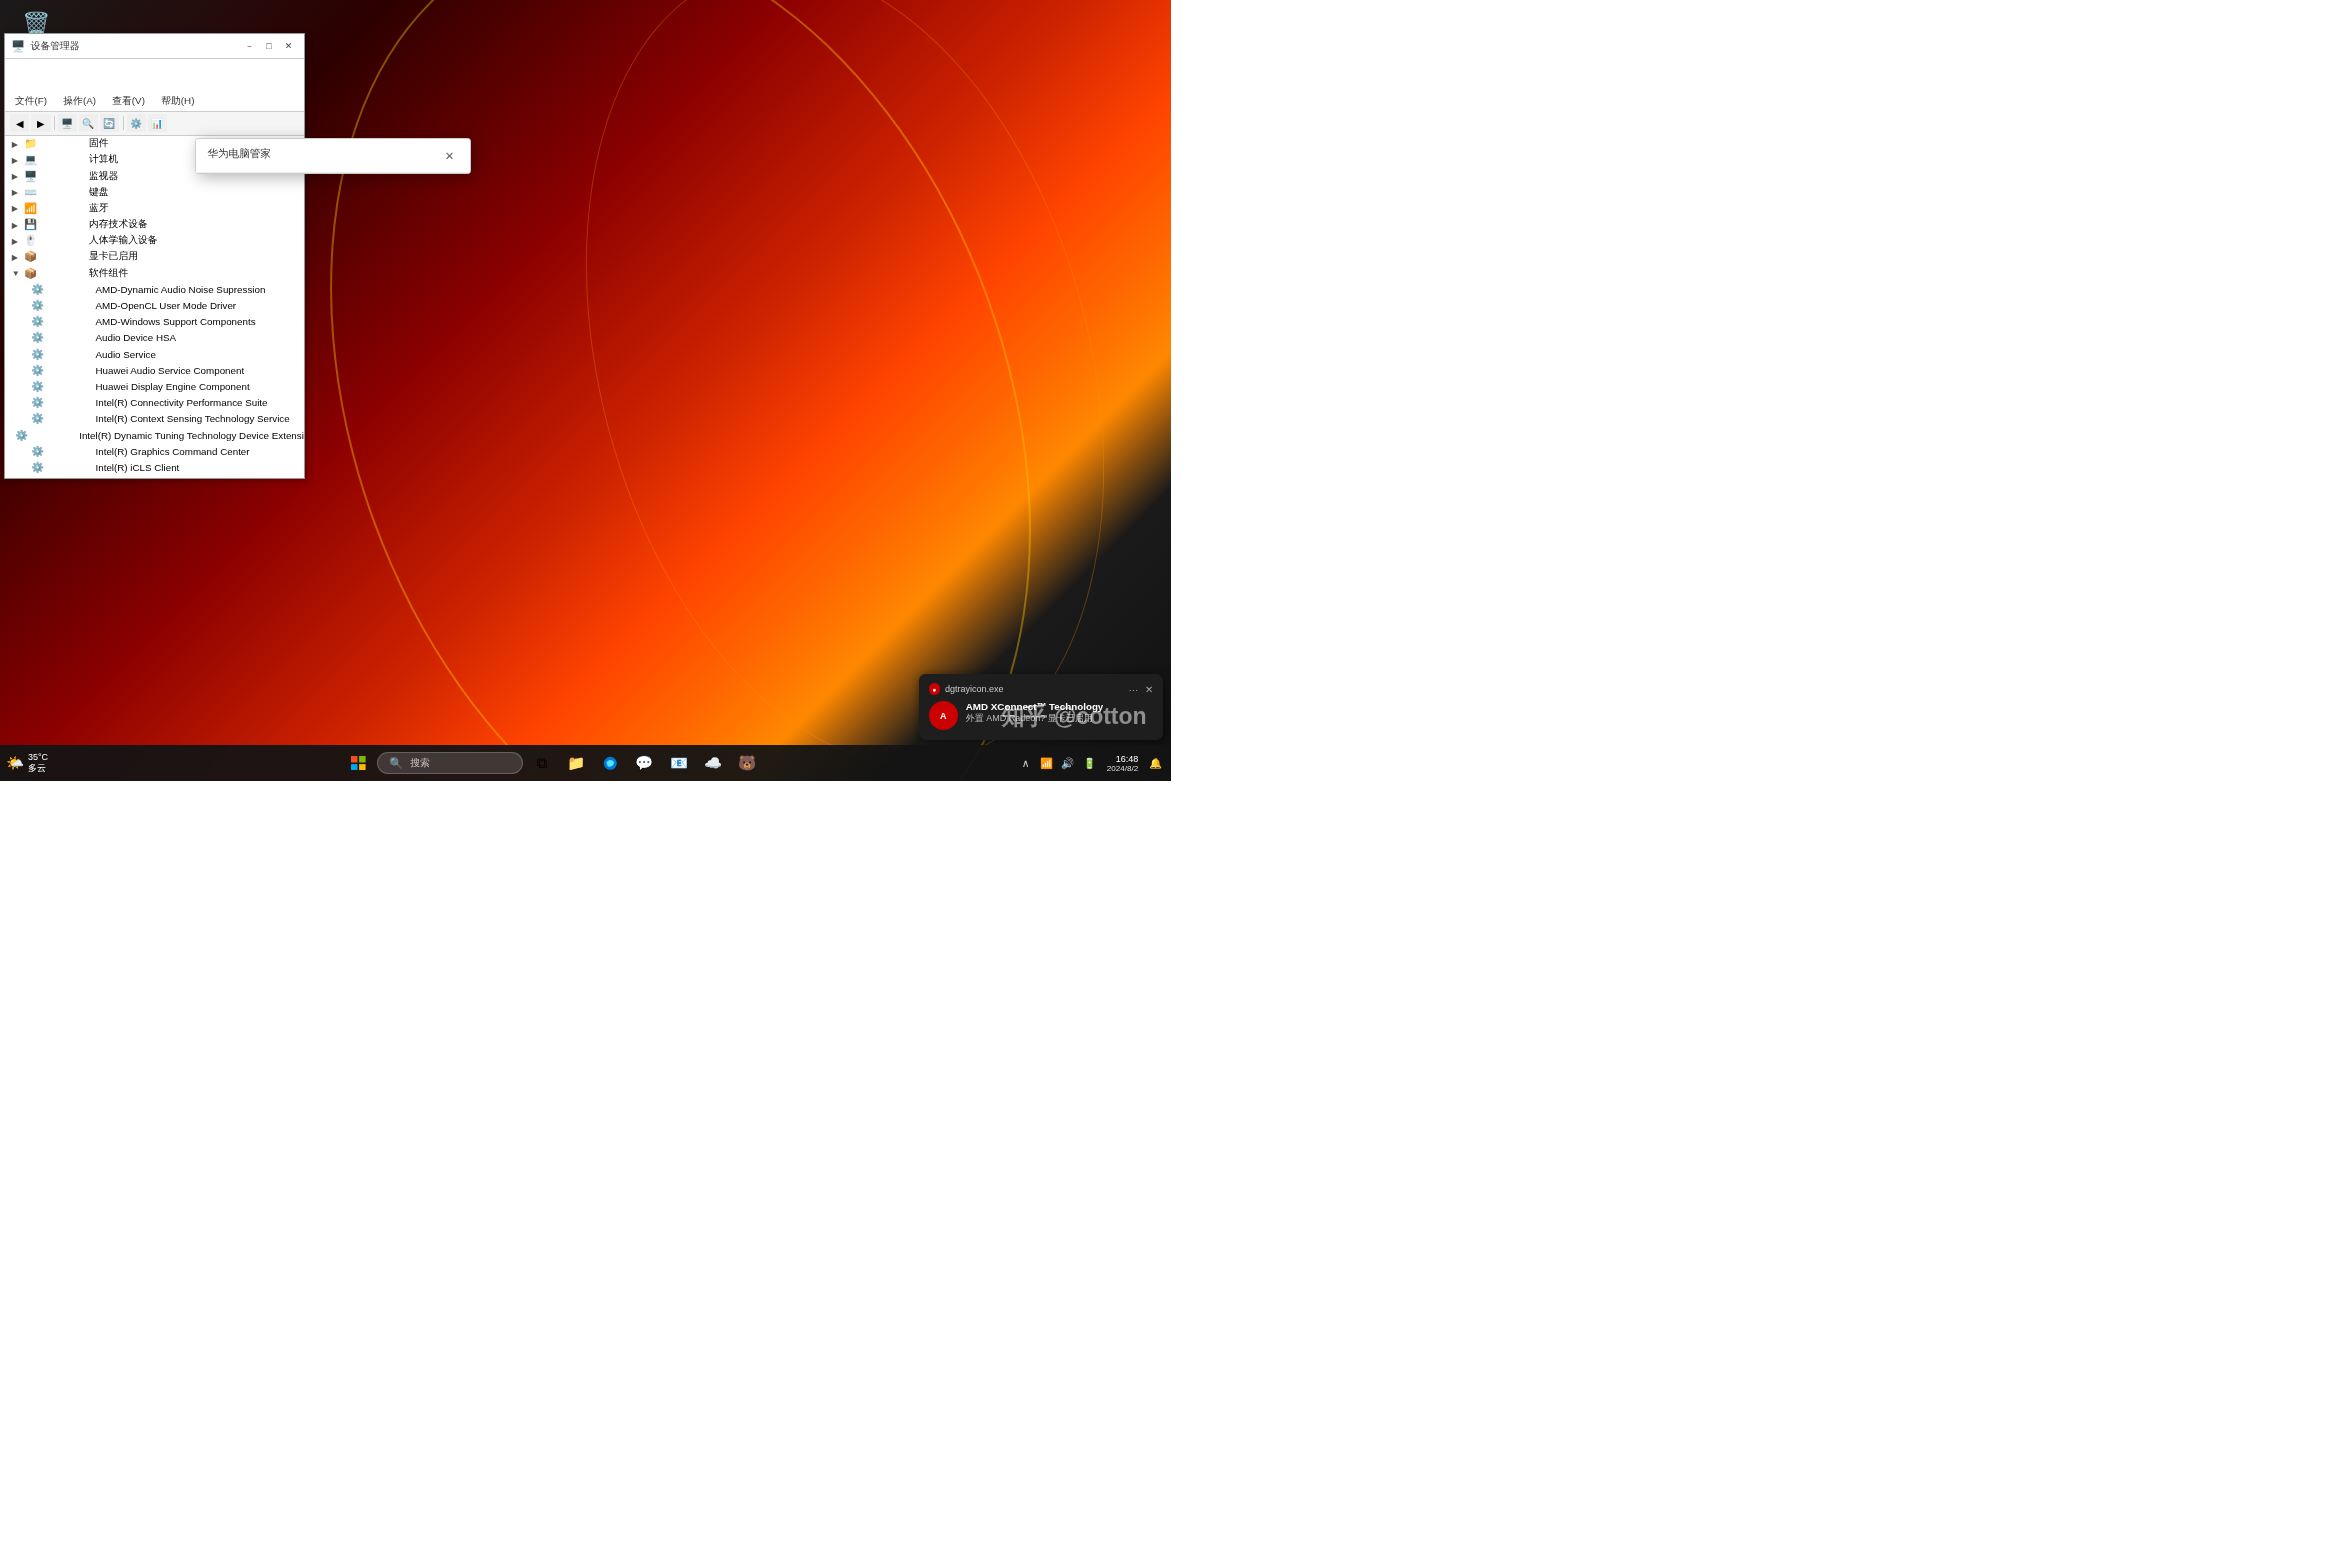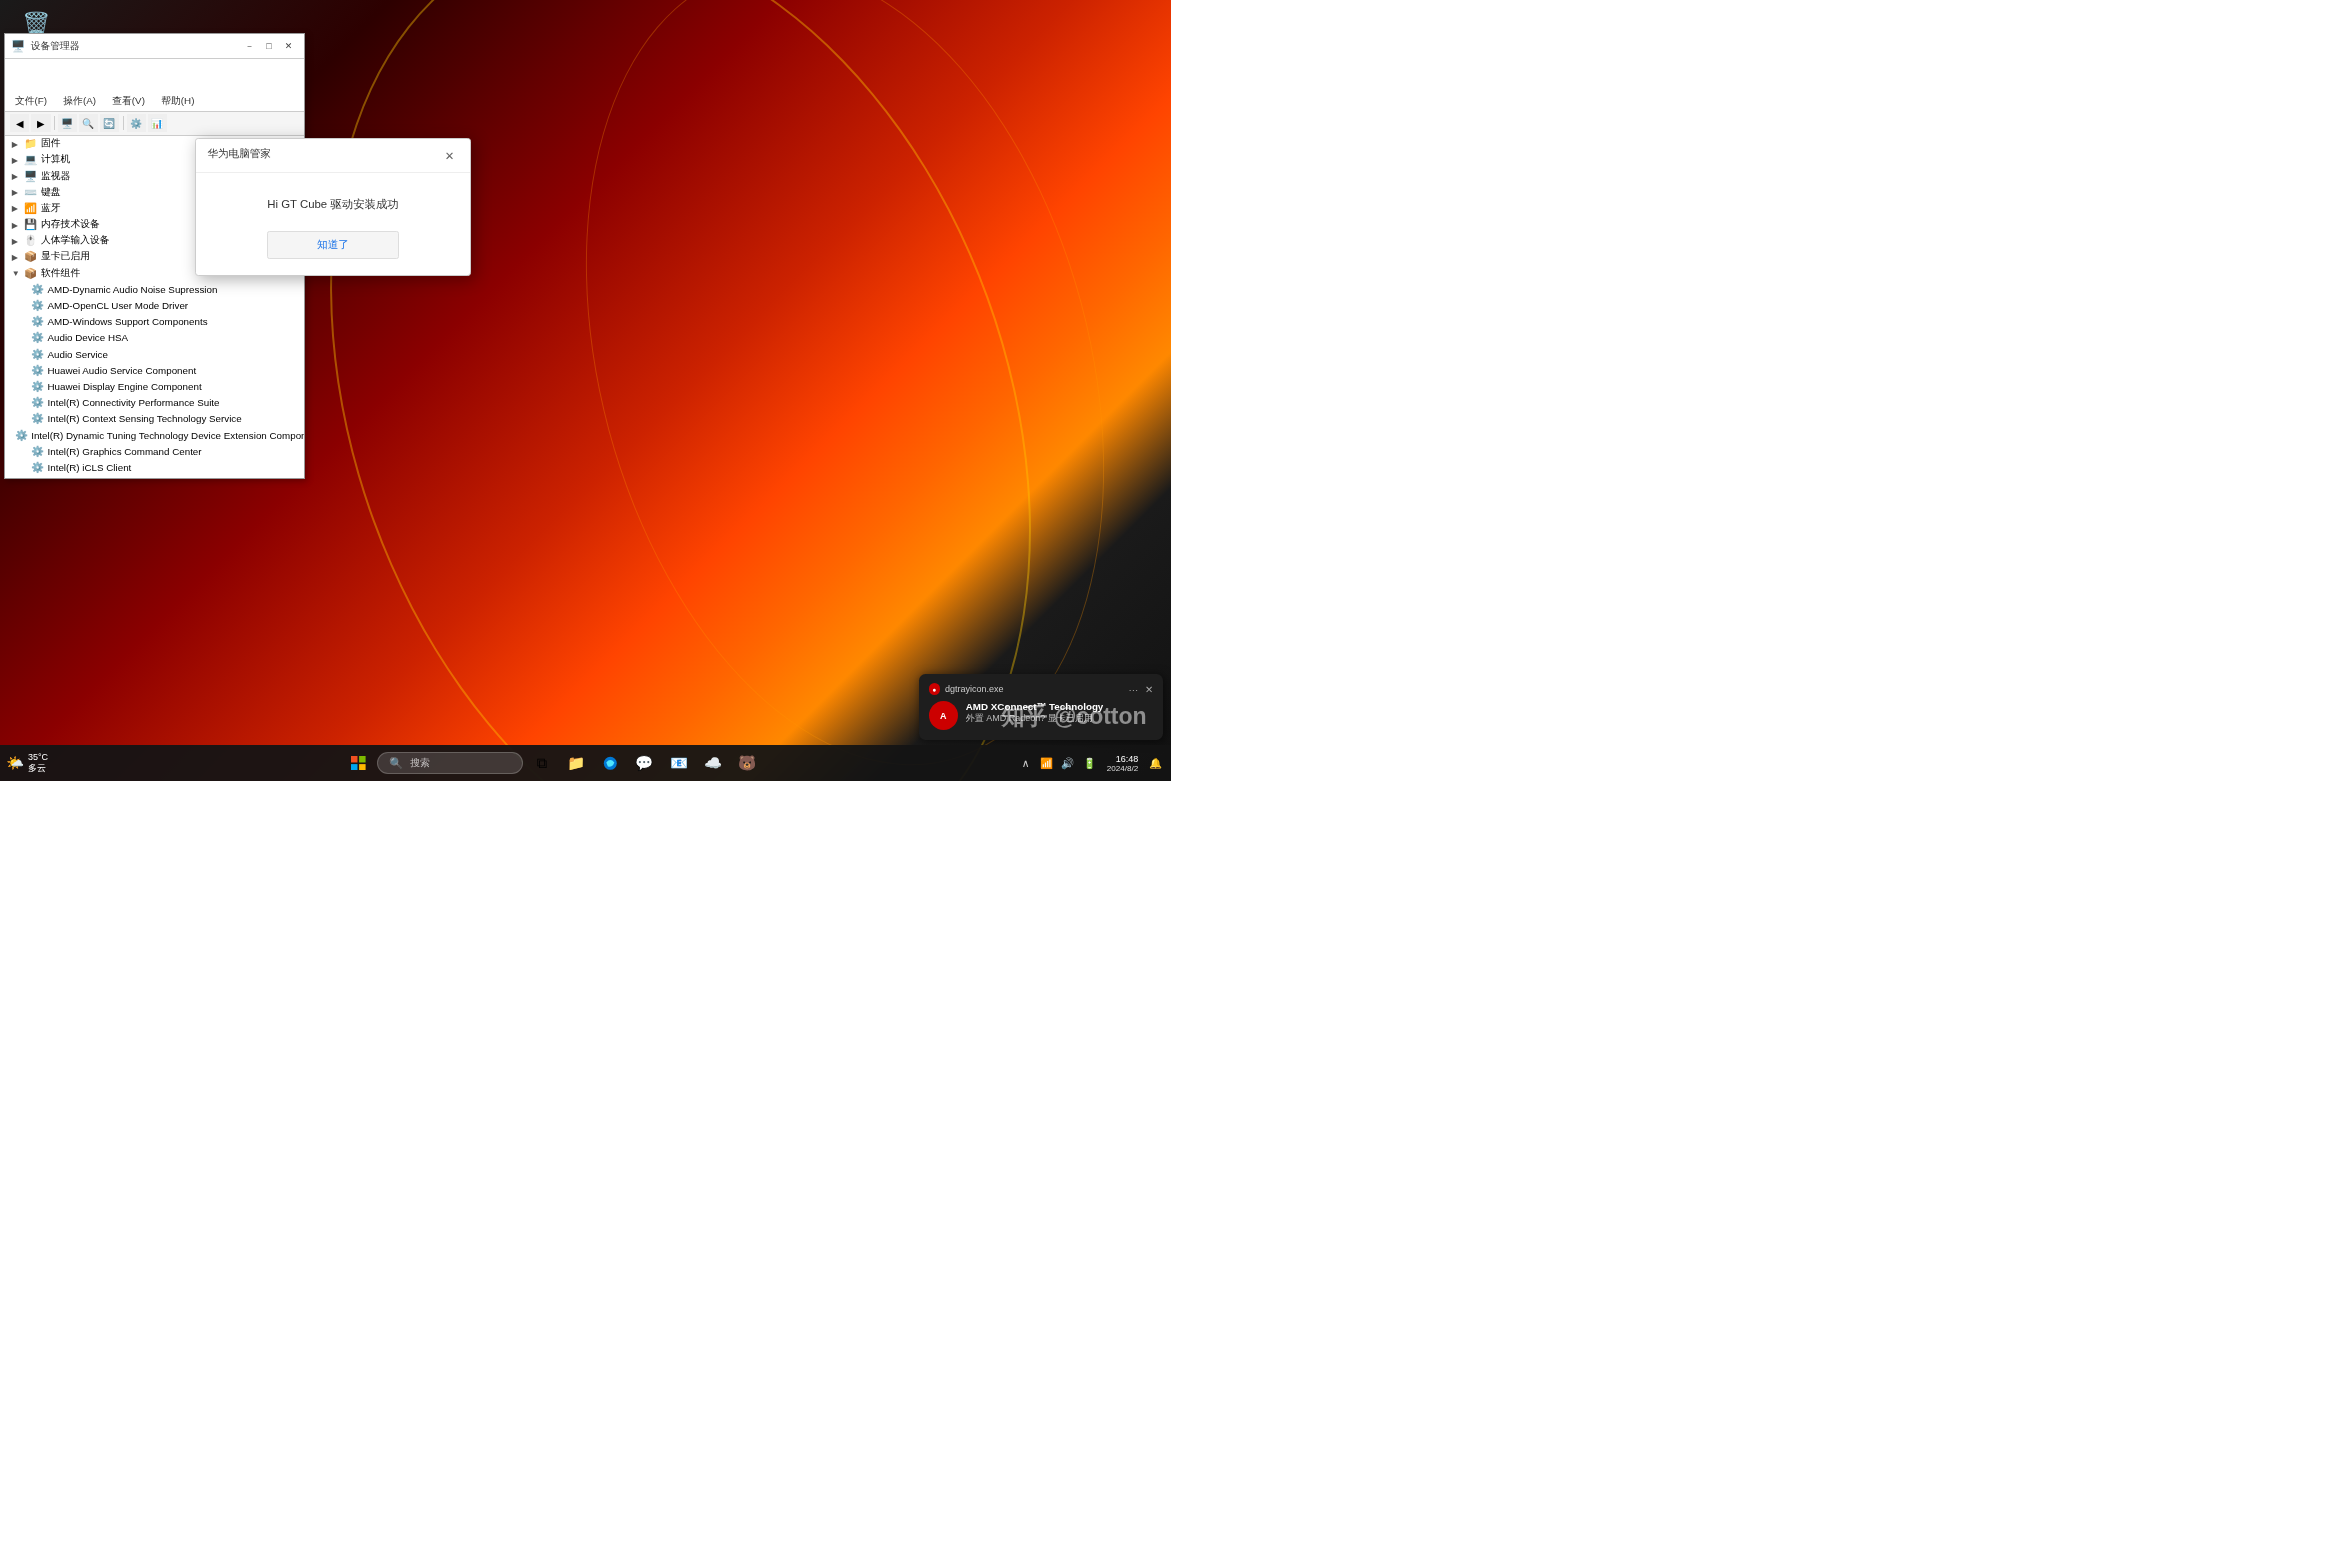--- a/index.html
+++ b/index.html
@@ -179,20 +179,21 @@
     }
     .tree-icon {
       width: 13px; height: 13px;
       margin-right: 3.3px;
       flex-shrink: 0;
       font-size: 10.6px;
     }
     .tree-label {
       font-size: 9.8px;
       color: inherit;
+      margin-left: 48px;
     }
     .dialog-box {
       background: #fff;
       border: 0.8px solid #ccc;
       box-shadow: 3.3px 3.3px 16.3px rgba(0,0,0,0.3);
       width: 276px;
       border-radius: 3.3px;
       position: absolute;
       top: 138px; left: 195px;
     }
@@ -593,24 +594,20 @@
       </div>
 
     </div>
   </div>
 
   <div class="dialog-box">
     <div class="dialog-titlebar">
       <span class="dialog-title">华为电脑管家</span>
       <button class="dialog-close">✕</button>
     </div>
-    <div class="dialog-body">
-      <div class="dialog-message">Hi GT Cube 驱动安装成功</div>
-      <button class="dialog-btn">知道了</button>
-    </div>
   </div>
 
   <div class="notification-popup">
     <div class="notif-titlebar">
       <div class="notif-app">
         <div class="notif-app-icon">●</div>
         <span>dgtrayicon.exe</span>
       </div>
       <div class="notif-controls">
         <span class="notif-ctrl">···</span>

